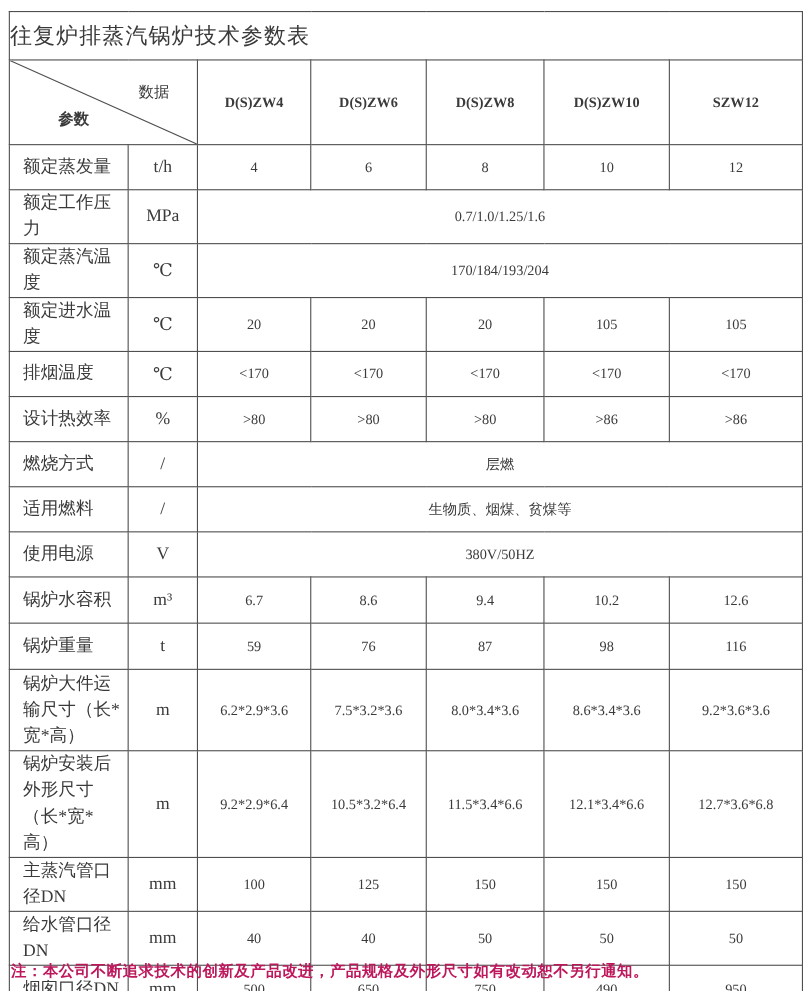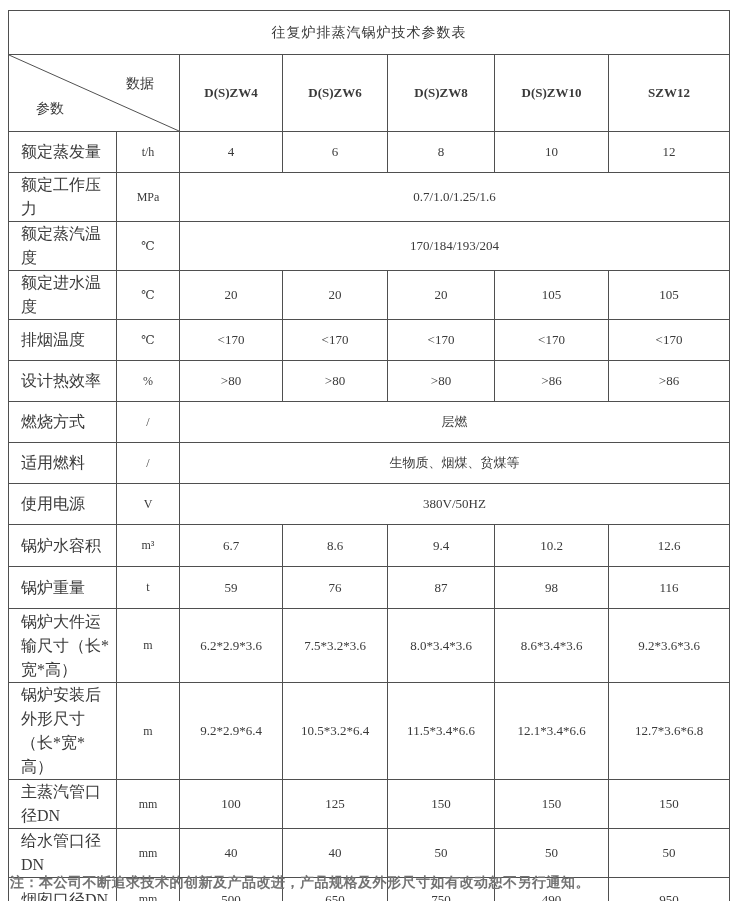--- a/index.html
+++ b/index.html
@@ -21,74 +21,74 @@
     table-layout: fixed;
   }
   table.spec td {
     border: 1px solid #4f4f4f;
     color: #3a3a3a;
     vertical-align: middle;
     overflow: hidden;
   }
   tr.title-row { height: 44px; }
   td.title-cell {
-    text-align: center;
-    font-size: 14px;
+    font-size: 20px;
     color: #333333;
     letter-spacing: 1px;
   }
   tr.header-row { height: 77px; }
   td.corner-cell { position: relative; padding: 0; }
   td.corner-cell svg.diag {
     position: absolute;
     left: 0; top: 0;
     width: 100%; height: 100%;
     display: block;
   }
   .corner-data {
     position: absolute;
     top: 20px;
     right: 25px;
     font-size: 14px;
   }
   .corner-param {
     position: absolute;
     bottom: 13px;
-    left: 27px;
+    left: 44px;
     font-size: 14px;
+    font-weight: bold;
   }
   td.model-cell {
     text-align: center;
     font-size: 13px;
     font-weight: bold;
   }
   td.name-cell {
     text-align: left;
     padding-left: 12px;
     padding-right: 4px;
     font-size: 16px;
     line-height: 24px;
   }
   td.unit-cell {
     text-align: center;
-    font-size: 12px;
+    font-size: 16px;
   }
   td.value-cell {
     text-align: center;
     font-size: 13px;
   }
   .note {
     position: absolute;
     left: 10px;
     top: 874px;
     width: 720px;
     font-family: Liberation Sans, sans-serif;
     font-weight: bold;
     font-size: 14px;
-    color: #737373;
+    color: #be185d;
     letter-spacing: 0.5px;
   }
 </style>
 </head>
 <body>
 
 <div class="page">
 
   <table class="spec">
     <colgroup>

